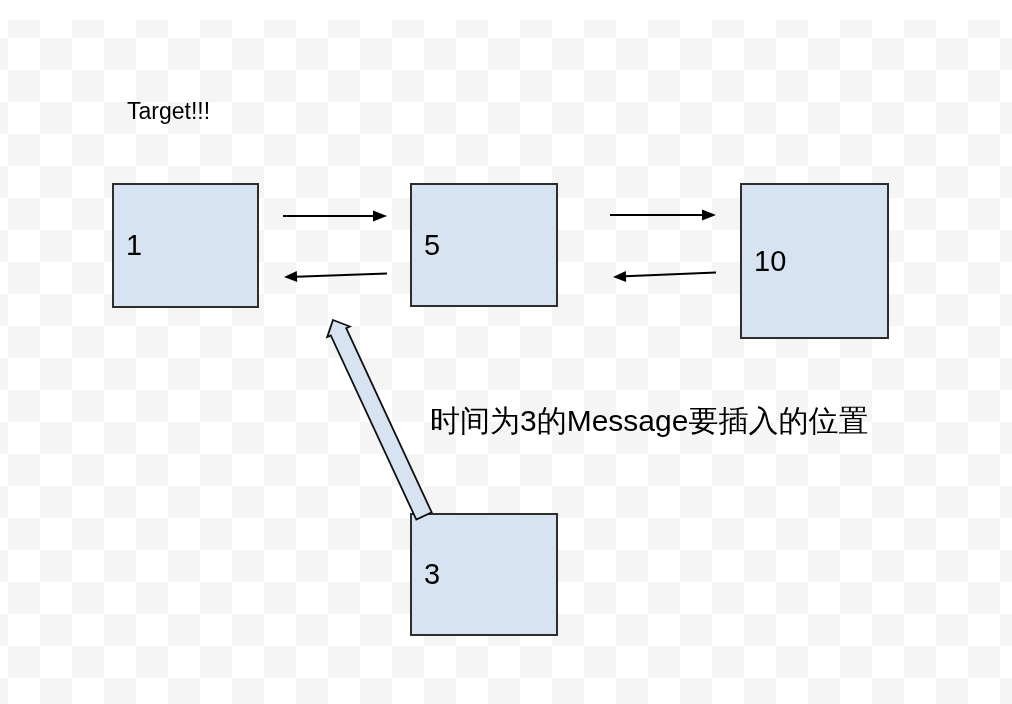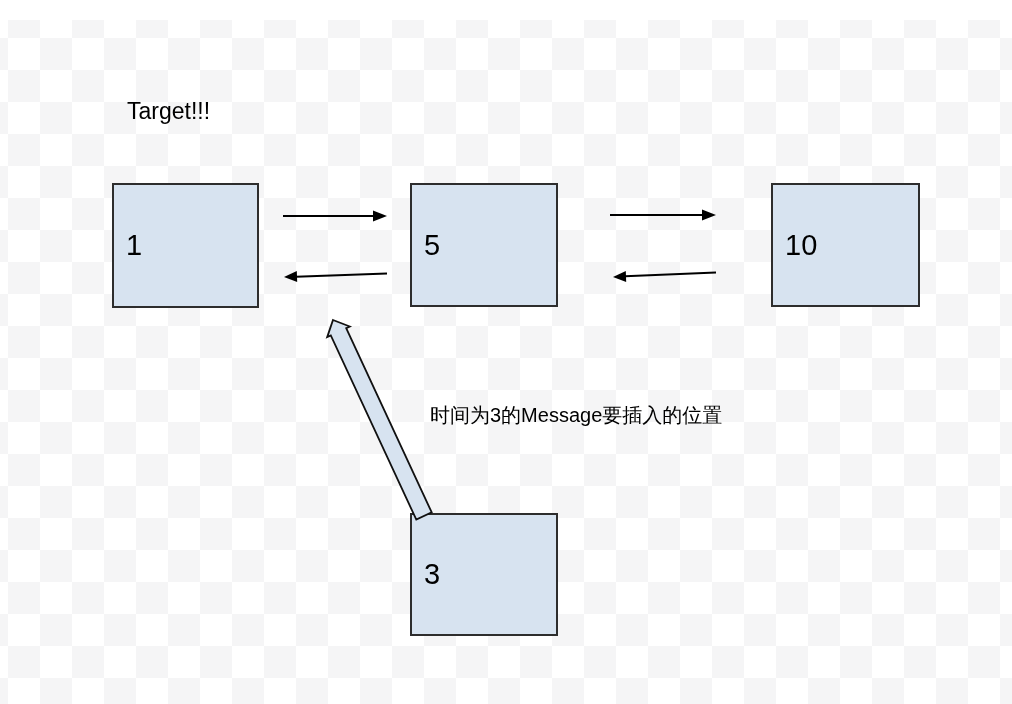--- a/index.html
+++ b/index.html
@@ -29,27 +29,27 @@
     box-sizing: border-box;
     background: #d7e3f0;
     border: 2px solid #2d2d2d;
     display: flex;
     align-items: center;
     padding-left: 12px;
     font-size: 29px;
   }
   .node-1  { left: 112px; top: 163px; width: 147px; height: 125px; }
   .node-5  { left: 410px; top: 163px; width: 148px; height: 124px; }
-  .node-10 { left: 771px; top: 163px; width: 149px; height: 124px; }
+  .node-10 { left: 740px; top: 163px; width: 149px; height: 156px; }
   .node-3  { left: 410px; top: 493px; width: 148px; height: 123px; }
   .annotation {
     position: absolute;
     left: 430px;
     top: 385px;
-    font-size: 20px;
+    font-size: 30px;
     line-height: 1.05;
     white-space: nowrap;
   }
   .arrow-layer {
     position: absolute;
     left: 0; top: 0;
     width: 1012px;
     height: 704px;
     pointer-events: none;
   }

